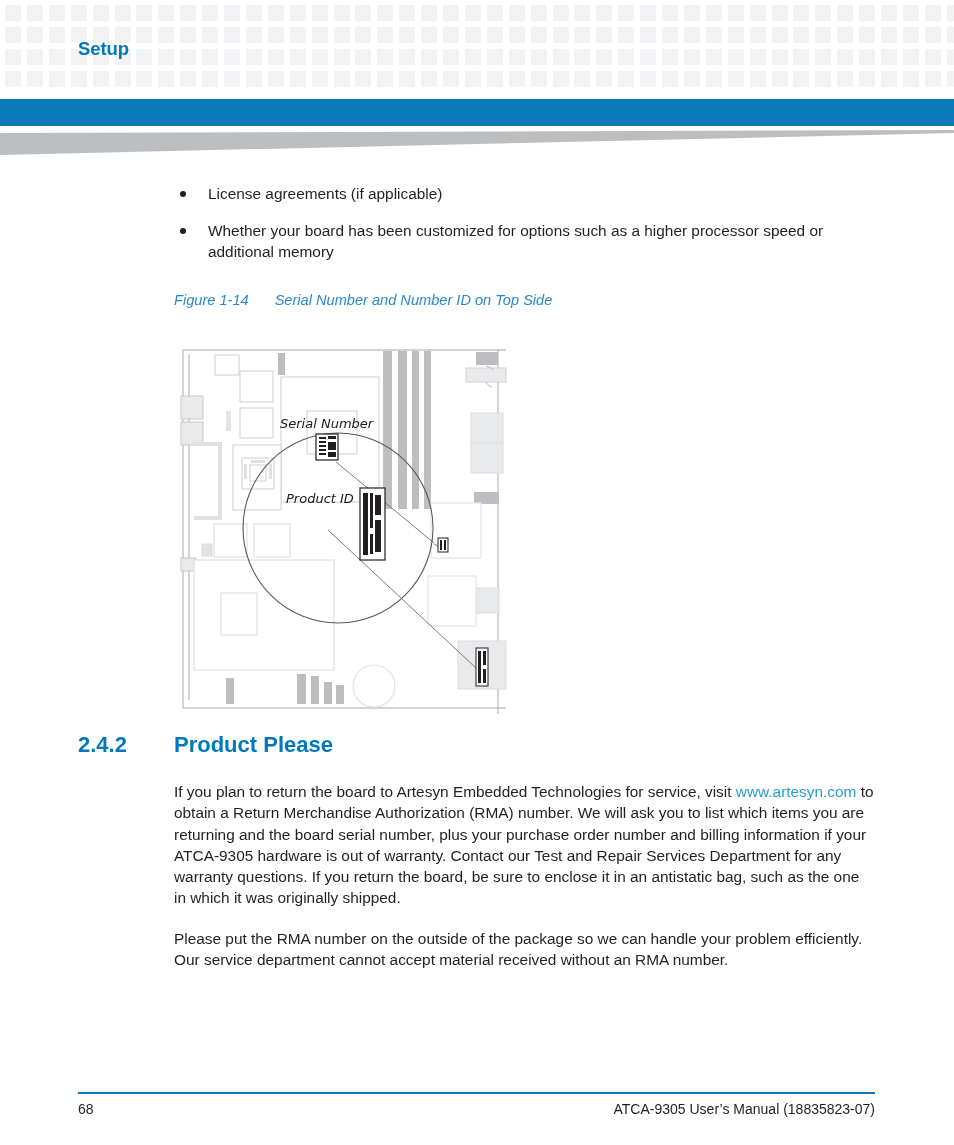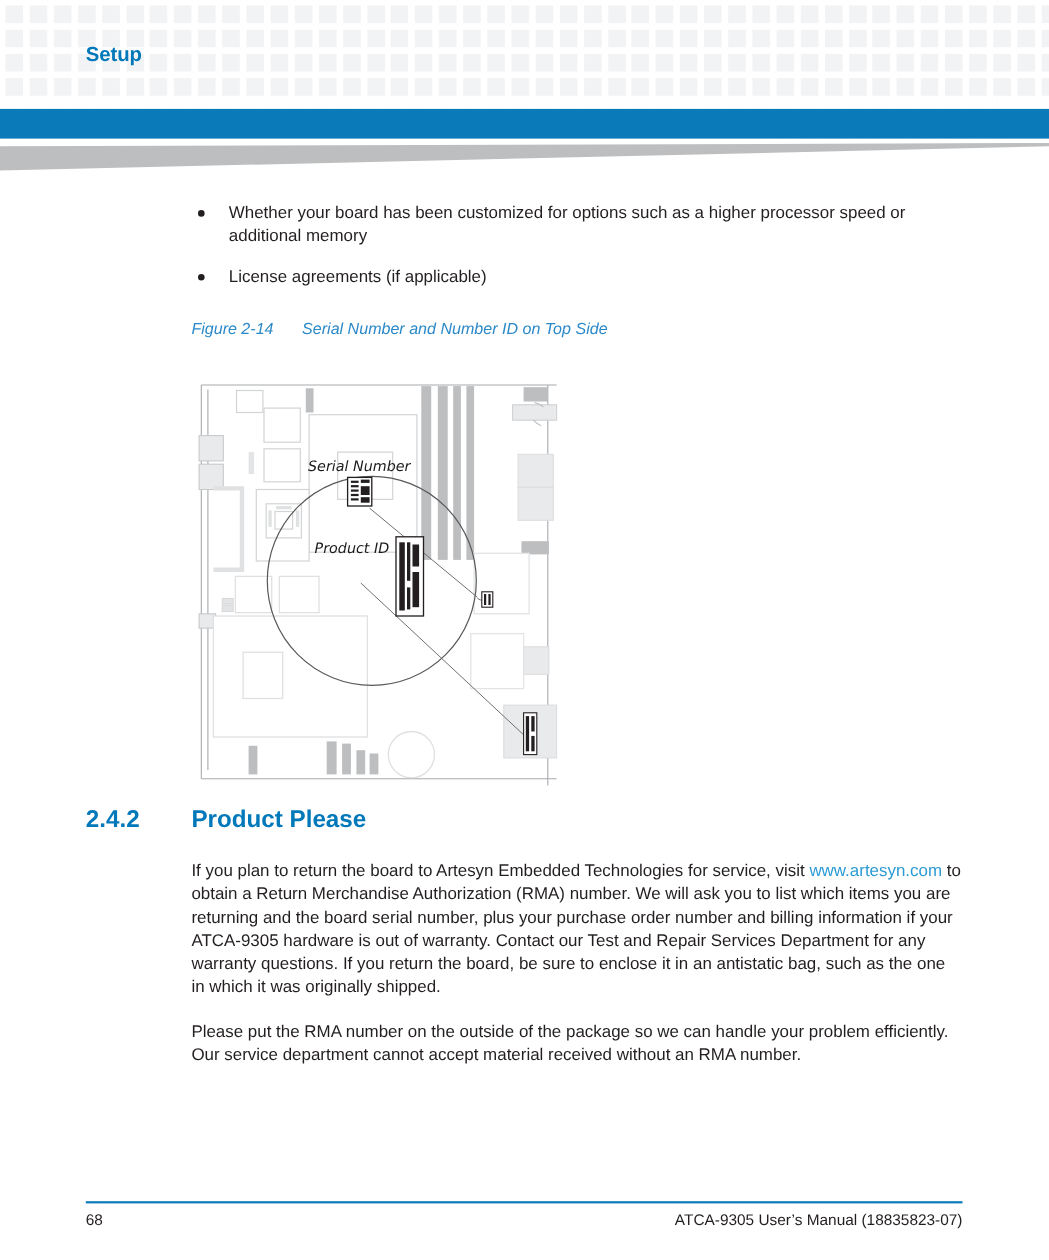--- a/index.html
+++ b/index.html
@@ -369,30 +369,30 @@
 
 <div class="gray-wedge">
   <svg width="954" height="26" viewBox="0 0 954 26" preserveAspectRatio="none">
     <polygon points="0,3 954,0 954,3 0,25" fill="#bcbec0"></polygon>
   </svg>
 </div>
 
 <div class="bullet-list">
   <div class="bullet-row">
     <span class="bullet-dot"></span>
-    <span>Whether your board has been customized for options such as a higher processor speed or additional memory</span>
+    <span>License agreements (if applicable)</span>
   </div>
   <div class="bullet-row">
     <span class="bullet-dot"></span>
-    <span>License agreements (if applicable)</span>
+    <span>Whether your board has been customized for options such as a higher processor speed or additional memory</span>
   </div>
 </div>
 
 <div class="figure-caption">
-  <span class="fig-num">Figure 2-14</span><span>Serial Number and Number ID on Top Side</span>
+  <span class="fig-num">Figure 1-14</span><span>Serial Number and Number ID on Top Side</span>
 </div>
 
 <div class="figure-wrap">
   <svg class="board-svg" width="340" height="368" viewBox="0 0 340 368">
 
     <g stroke="#a7a9ac" fill="none" stroke-width="1">
       <path d="M7,2 L7,360"></path>
       <path d="M13,6 L13,352"></path>
       <path d="M7,360 L330,360"></path>
       <path d="M7,2 L330,2"></path>

